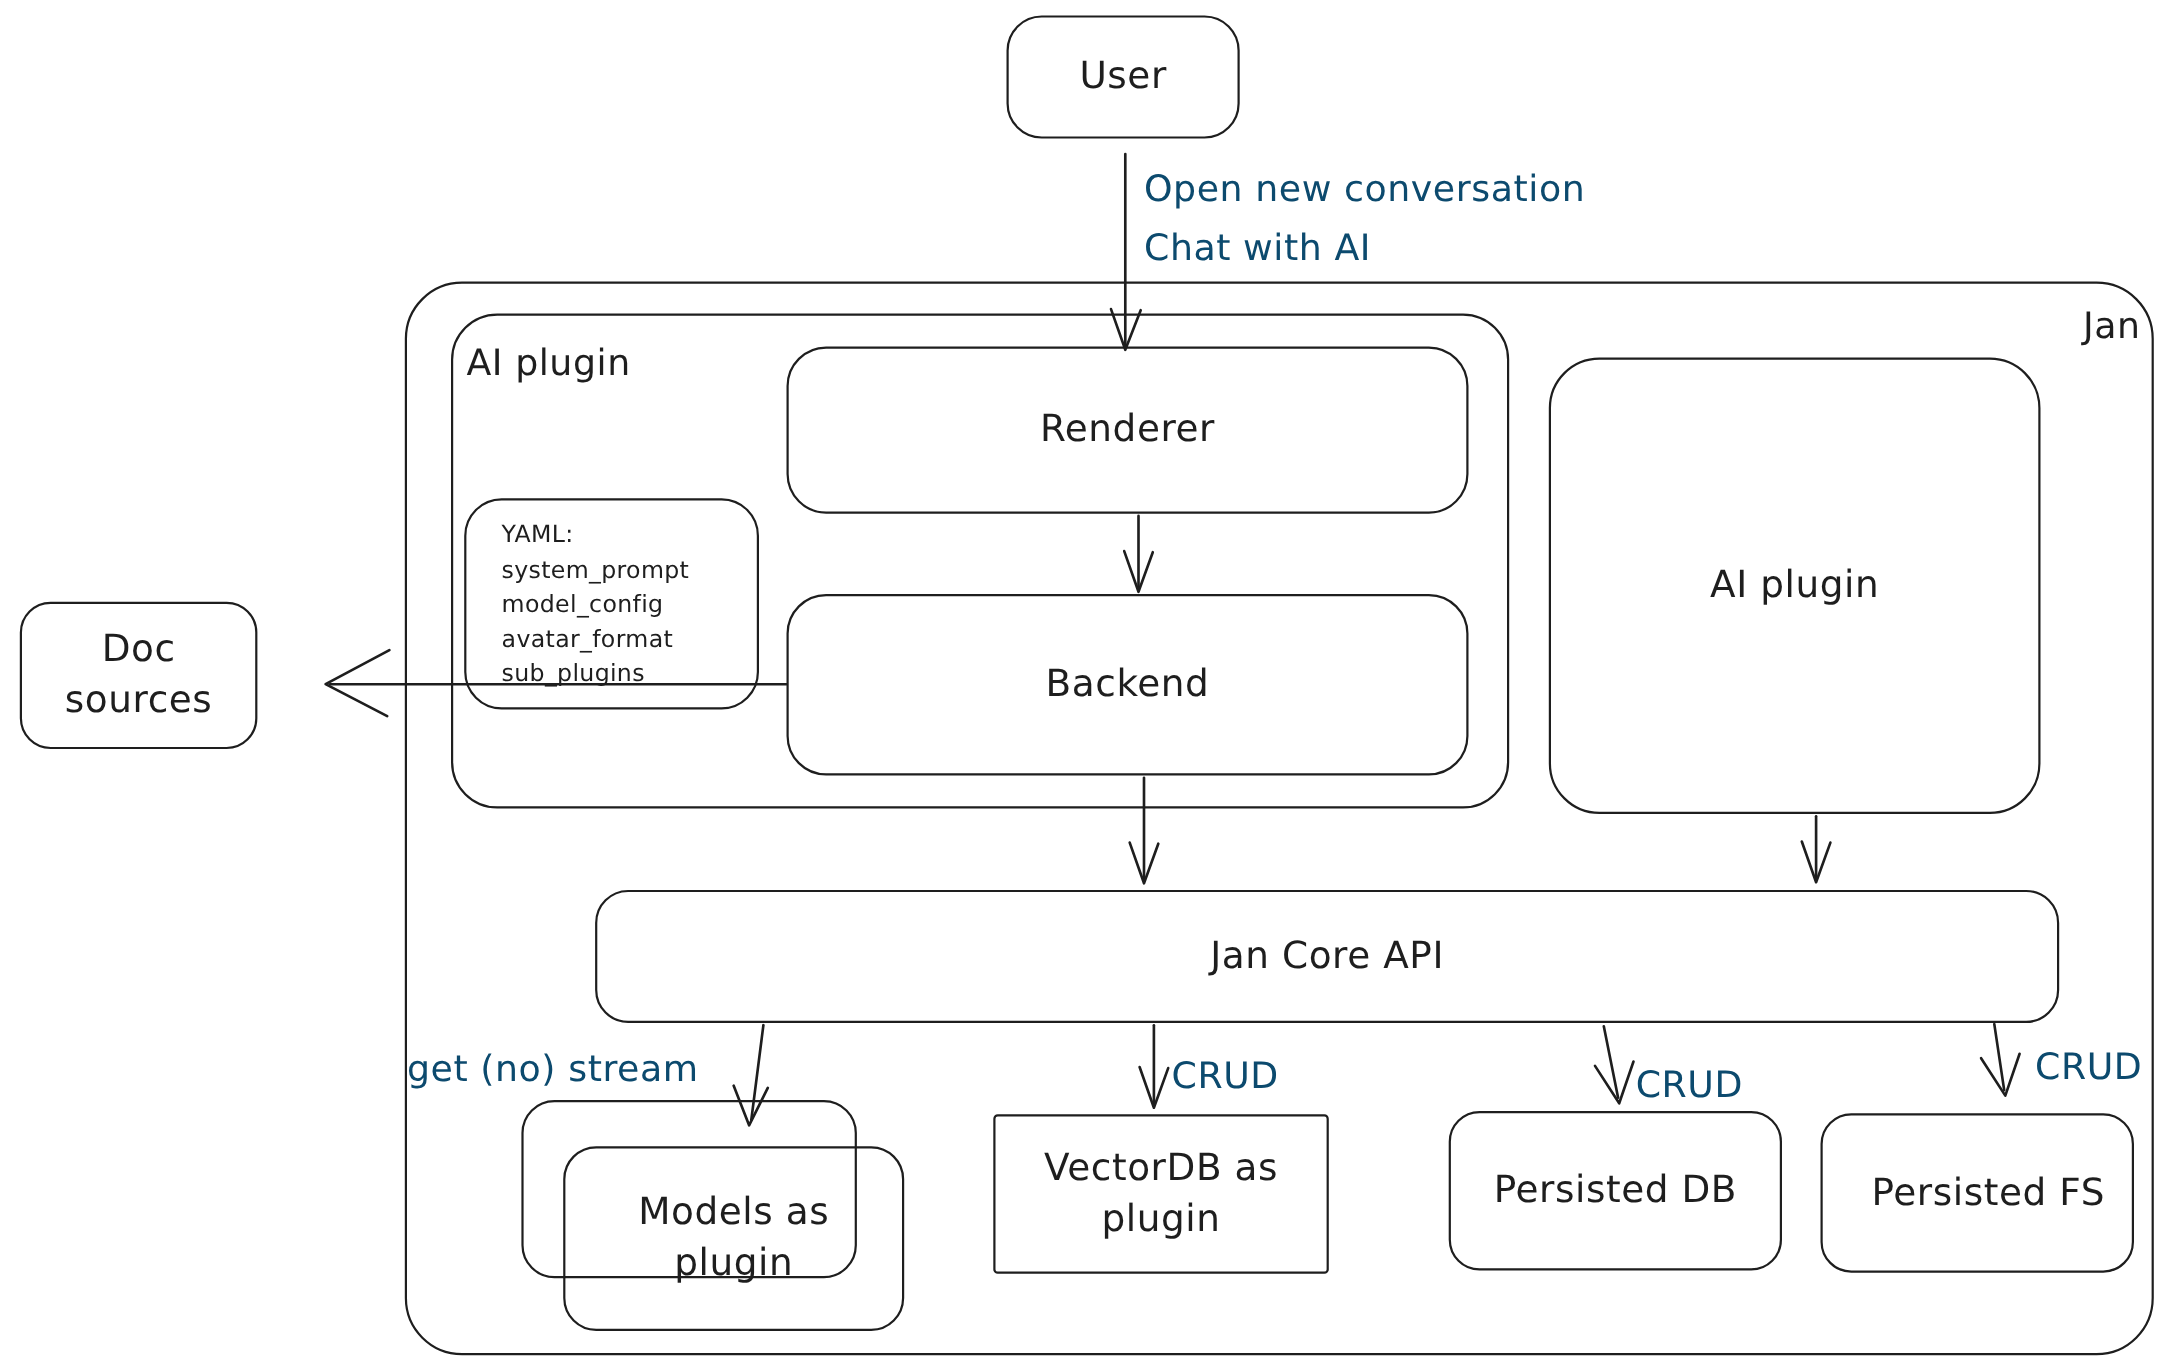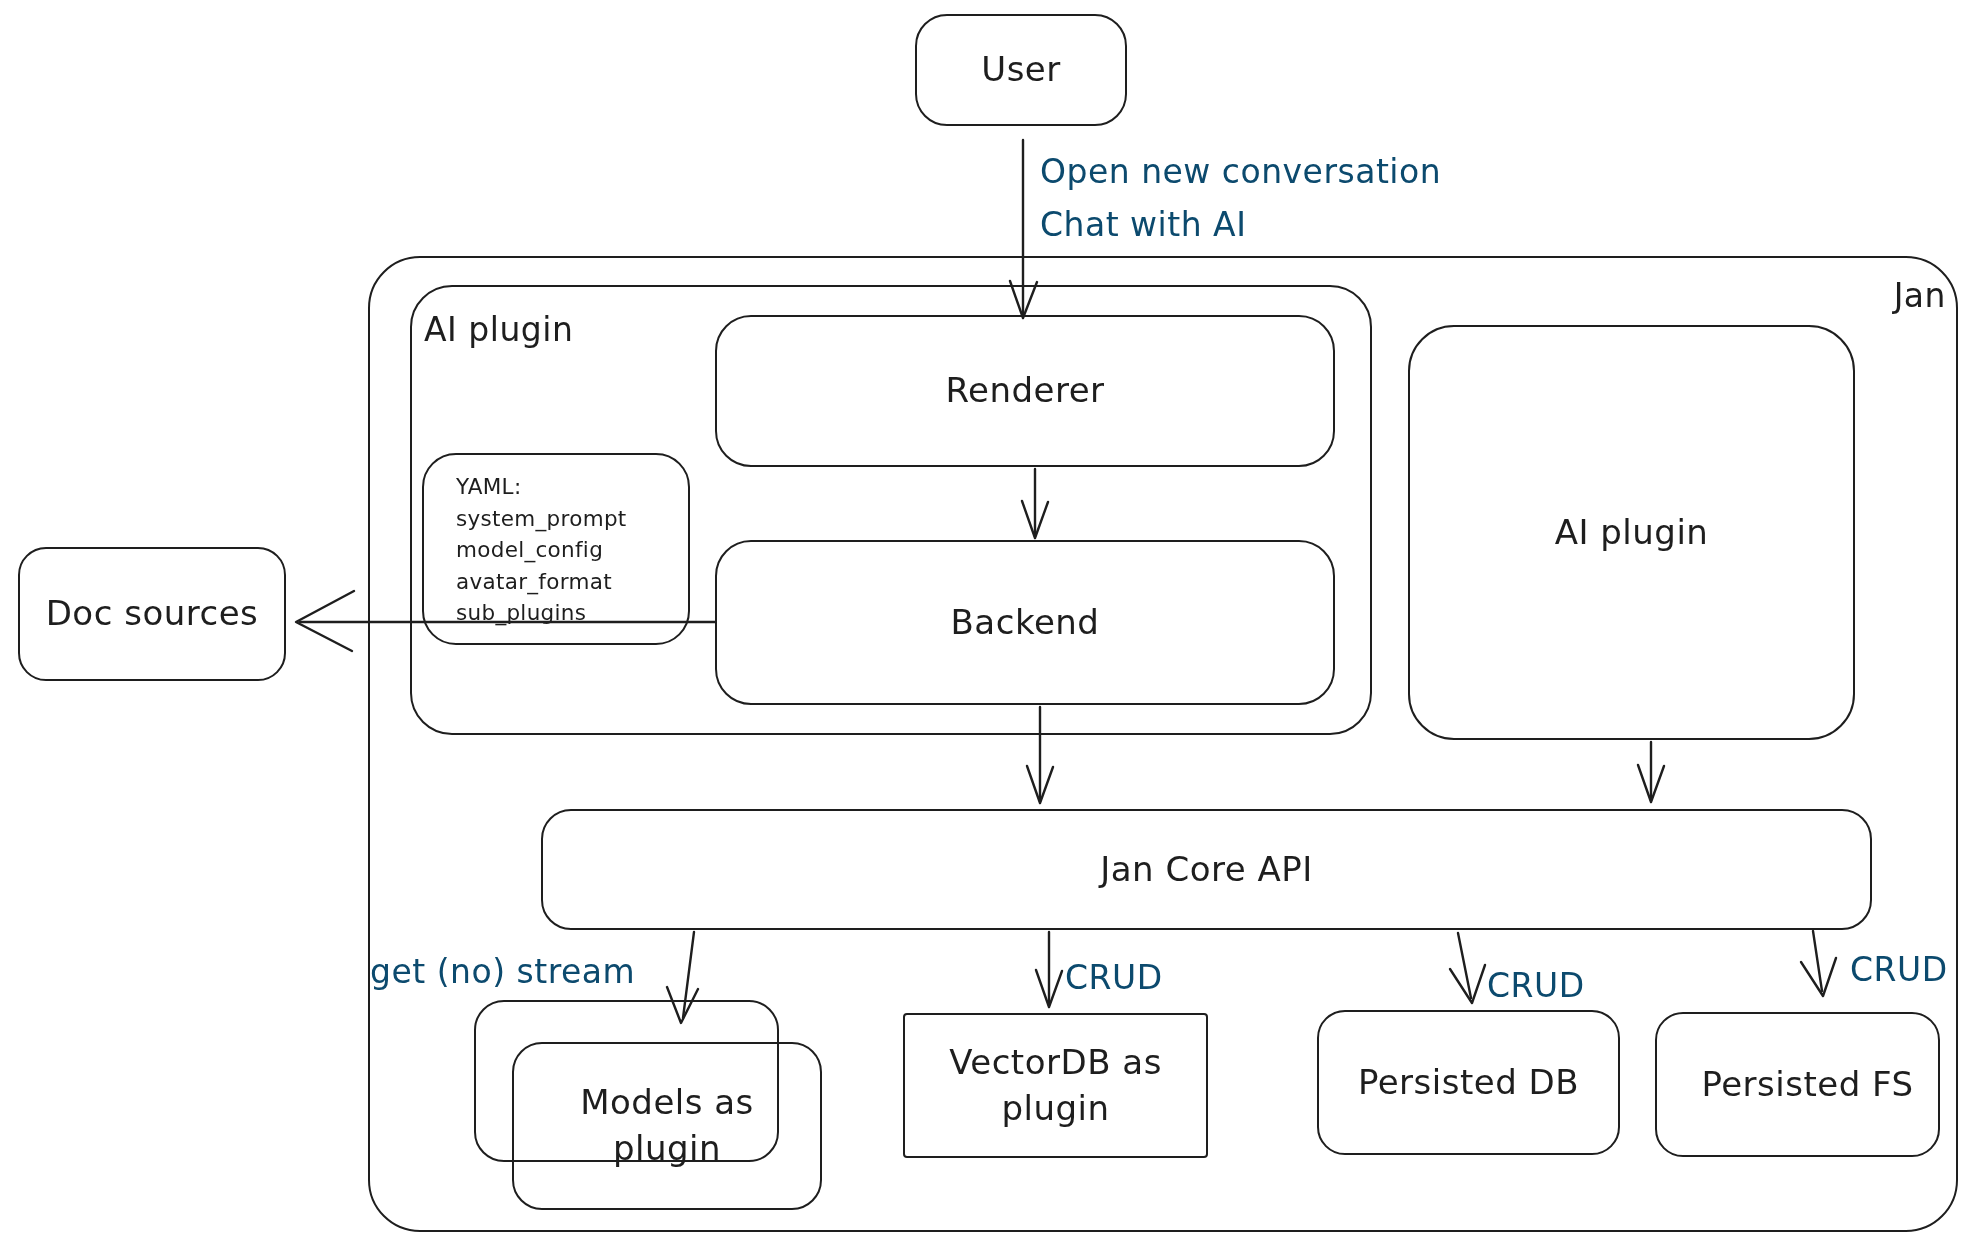--- a/index.html
+++ b/index.html
@@ -90,21 +90,21 @@
       <span class="nline">model_config</span>
       <span class="nline">avatar_format</span>
       <span class="nline">sub_plugins</span>
     </div>
   </div>
 
   <div class="box" style="left:715px;top:540px;width:620px;height:165px;border-radius:36px;">
     <span class="lbl">Backend</span>
   </div>
 
-  <div class="box" style="left:18px;top:547px;width:268px;height:134px;border-radius:28px;">
+  <div class="box" style="left:18px;top:547px;width:216px;height:134px;border-radius:28px;">
     <span class="lbl">Doc sources</span>
   </div>
 
   <div class="box" style="left:1408px;top:325px;width:447px;height:415px;border-radius:46px;">
     <span class="lbl">AI plugin</span>
   </div>
 
   <div class="box" style="left:541px;top:809px;width:1331px;height:121px;border-radius:30px;">
     <span class="lbl">Jan Core API</span>
   </div>

